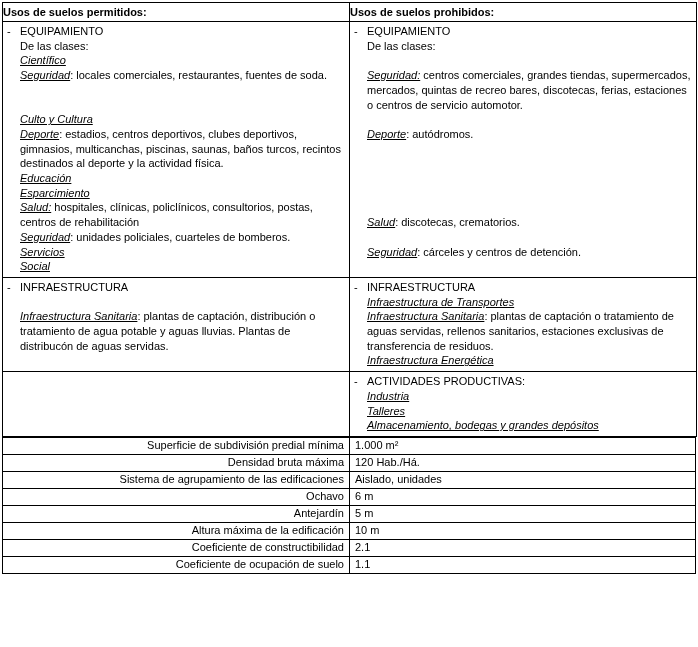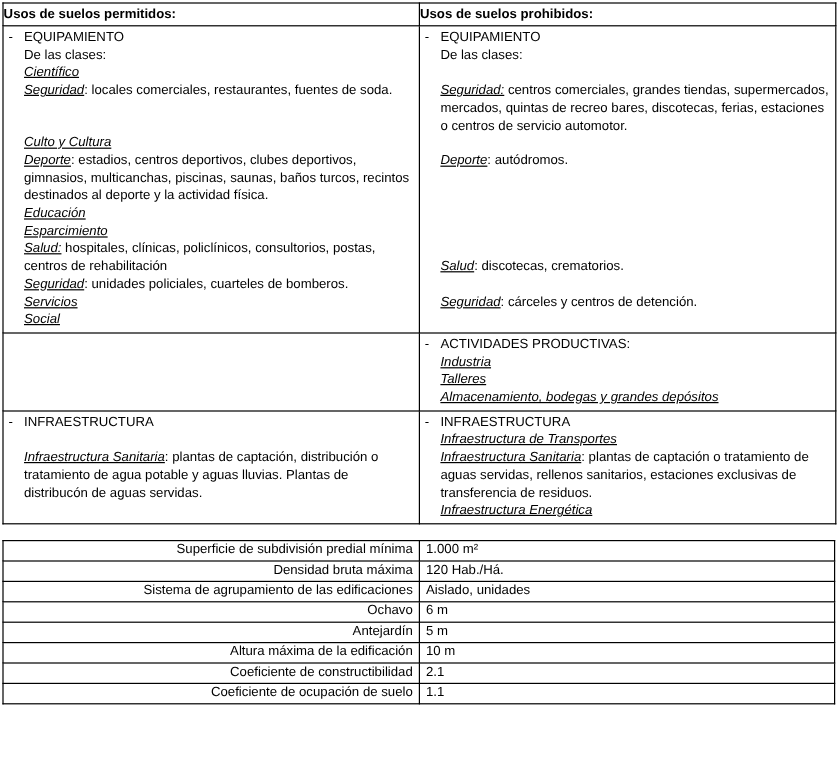--- a/index.html
+++ b/index.html
@@ -19,21 +19,21 @@
     font-weight: normal;
   }
   .usage th { font-weight: bold; padding: 3px 0; }
   col.half { width: 347px; }
   .p { line-height: 14.7px; min-height: 14.7px; }
   .p.ind  { padding-left: 13px; }
   .p.hang { padding-left: 13px; }
   .dash { display: inline-block; width: 13px; margin-left: -13px; }
   .i { font-style: italic; }
   .u { text-decoration: underline; }
-  table.params { margin-top: 13px; }
+  table.params { margin-top: 0; }
   .params col.lab { width: 347px; }
   .params td { padding: 1px 5px 2px 5px; line-height: 13px; }
   .params td.lab { text-align: right; }
   .params td.val { text-align: left; }
 </style>
 </head>
 <body>
 
 <div class="page">
 
@@ -77,39 +77,39 @@
             <div class="p blank">&nbsp;</div>
             <div class="p blank">&nbsp;</div>
             <div class="p blank">&nbsp;</div>
             <div class="p blank">&nbsp;</div>
             <div class="p ind"><span class="i u">Salud</span><span>: discotecas, crematorios.</span></div>
             <div class="p blank">&nbsp;</div>
             <div class="p ind"><span class="i u">Seguridad</span><span>: cárceles y centros de detención.</span></div>
           </td>
         </tr>
         <tr>
-          <td></td>
-          <td>
-            <div class="p hang"><span class="dash">-</span><span>ACTIVIDADES PRODUCTIVAS:</span></div>
-            <div class="p ind"><span class="i u">Industria</span></div>
-            <div class="p ind"><span class="i u">Talleres</span></div>
-            <div class="p ind"><span class="i u">Almacenamiento, bodegas y grandes depósitos</span></div>
-          </td>
-        </tr>
-        <tr>
           <td>
             <div class="p hang"><span class="dash">-</span><span>INFRAESTRUCTURA</span></div>
             <div class="p blank">&nbsp;</div>
             <div class="p ind"><span class="i u">Infraestructura Sanitaria</span><span>: plantas de captación, distribución o tratamiento de agua potable y aguas lluvias. Plantas de distribucón de aguas servidas.</span></div>
           </td>
           <td>
             <div class="p hang"><span class="dash">-</span><span>INFRAESTRUCTURA</span></div>
             <div class="p ind"><span class="i u">Infraestructura de Transportes</span></div>
             <div class="p ind"><span class="i u">Infraestructura Sanitaria</span><span>: plantas de captación o tratamiento de aguas servidas, rellenos sanitarios, estaciones exclusivas de transferencia de residuos.</span></div>
             <div class="p ind"><span class="i u">Infraestructura Energética</span></div>
+          </td>
+        </tr>
+        <tr>
+          <td></td>
+          <td>
+            <div class="p hang"><span class="dash">-</span><span>ACTIVIDADES PRODUCTIVAS:</span></div>
+            <div class="p ind"><span class="i u">Industria</span></div>
+            <div class="p ind"><span class="i u">Talleres</span></div>
+            <div class="p ind"><span class="i u">Almacenamiento, bodegas y grandes depósitos</span></div>
           </td>
         </tr>
       </tbody>
   </table>
 
   <table class="grid params">
     <colgroup>
         <col class="lab">
         <col class="val">
       </colgroup>

